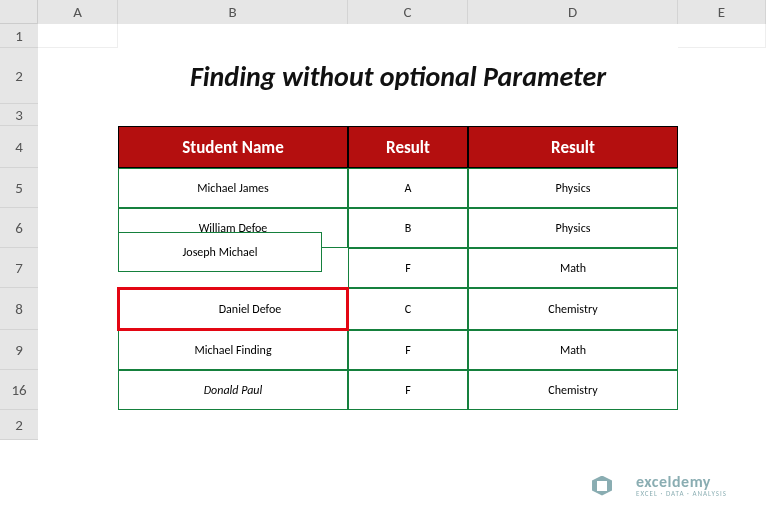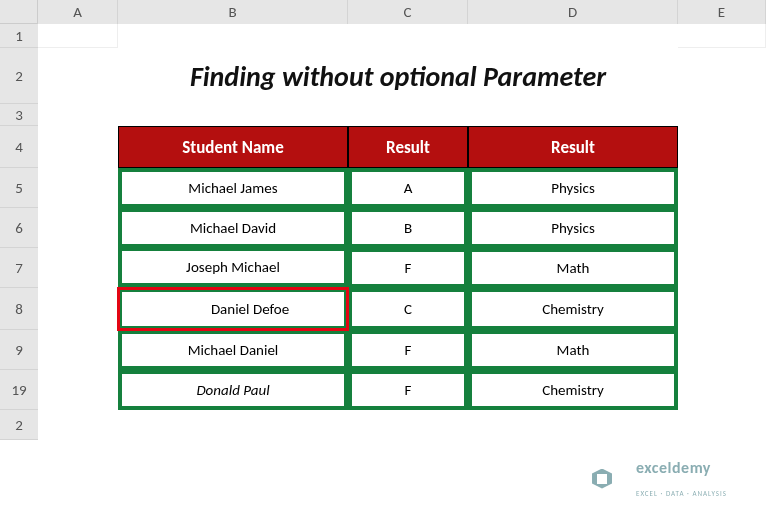--- a/index.html
+++ b/index.html
@@ -75,23 +75,23 @@
     text-align: center;
   }
   .hdr-cell {
     background: #b40f0f;
     color: #fff;
     font-weight: bold;
     font-size: 17px;
     border: 1px solid #000;
   }
   .data-cell {
-    border: 4px solid #15803d;
+    border: 1px solid #15803d;
     background: #fff;
-    font-size: 15px;
+    font-size: 12px;
   }
   .highlight {
     outline: 3px solid #e30613;
     outline-offset: -2px;
     z-index: 5;
     padding-left: 34px;
   }
   .watermark {
     position: absolute;
     right: 40px;
@@ -109,21 +109,21 @@
     position: relative;
   }
   .watermark .logo::after {
     content: "";
     position: absolute;
     inset: 5px;
     background: #fff;
   }
   .watermark .wm-text { display: flex; flex-direction: column; line-height: 1; }
   .watermark .wm-main { font-size: 16px; font-weight: 600; letter-spacing: 0.5px; }
-  .watermark .wm-sub { font-size: 7px; letter-spacing: 1px; color: #2b6b74; margin-top: 14px; }
+  .watermark .wm-sub { font-size: 7px; letter-spacing: 1px; color: #2b6b74; }
 </style>
 </head>
 <body>
 
 <div class="sheet">
   <div class="col-headers">
     <div class="corner"></div>
     <div class="ch" style="width:80px">A</div>
     <div class="ch" style="width:230px">B</div>
     <div class="ch" style="width:120px">C</div>
@@ -134,51 +134,51 @@
   <div class="row-headers">
     <div class="rh" style="height:24px">1</div>
     <div class="rh" style="height:56px">2</div>
     <div class="rh" style="height:22px">3</div>
     <div class="rh" style="height:42px">4</div>
     <div class="rh" style="height:40px">5</div>
     <div class="rh" style="height:40px">6</div>
     <div class="rh" style="height:40px">7</div>
     <div class="rh" style="height:42px">8</div>
     <div class="rh" style="height:40px">9</div>
-    <div class="rh" style="height:40px">19</div>
+    <div class="rh" style="height:40px">16</div>
     <div class="rh" style="height:30px">2</div>
   </div>
 
   <div class="grid">
 
     <div class="cell" style="left:80px; top:24px; width:560px; height:56px;">
       <span class="title-text">Finding without optional Parameter</span>
     </div>
 
     <div class="cell hdr-cell" style="left:80px;  top:102px; width:230px; height:42px;">Student Name</div>
     <div class="cell hdr-cell" style="left:310px; top:102px; width:120px; height:42px;">Result</div>
     <div class="cell hdr-cell" style="left:430px; top:102px; width:210px; height:42px;">Result</div>
 
     <div class="cell data-cell" style="left:80px;  top:144px; width:230px; height:40px;">Michael James</div>
     <div class="cell data-cell" style="left:310px; top:144px; width:120px; height:40px;">A</div>
     <div class="cell data-cell" style="left:430px; top:144px; width:210px; height:40px;">Physics</div>
 
-    <div class="cell data-cell" style="left:80px;  top:184px; width:230px; height:40px;">Michael David</div>
+    <div class="cell data-cell" style="left:80px;  top:184px; width:230px; height:40px;">William Defoe</div>
     <div class="cell data-cell" style="left:310px; top:184px; width:120px; height:40px;">B</div>
     <div class="cell data-cell" style="left:430px; top:184px; width:210px; height:40px;">Physics</div>
 
-    <div class="cell data-cell" style="left:80px;  top:223px; width:230px; height:40px;">Joseph Michael</div>
+    <div class="cell data-cell" style="left:80px;  top:208px; width:204px; height:40px;">Joseph Michael</div>
     <div class="cell data-cell" style="left:310px; top:224px; width:120px; height:40px;">F</div>
     <div class="cell data-cell" style="left:430px; top:224px; width:210px; height:40px;">Math</div>
 
     <div class="cell data-cell highlight" style="left:80px; top:264px; width:230px; height:42px;">Daniel Defoe</div>
     <div class="cell data-cell" style="left:310px; top:264px; width:120px; height:42px;">C</div>
     <div class="cell data-cell" style="left:430px; top:264px; width:210px; height:42px;">Chemistry</div>
 
-    <div class="cell data-cell" style="left:80px;  top:306px; width:230px; height:40px;">Michael Daniel</div>
+    <div class="cell data-cell" style="left:80px;  top:306px; width:230px; height:40px;">Michael Finding</div>
     <div class="cell data-cell" style="left:310px; top:306px; width:120px; height:40px;">F</div>
     <div class="cell data-cell" style="left:430px; top:306px; width:210px; height:40px;">Math</div>
 
     <div class="cell data-cell" style="left:80px;  top:346px; width:230px; height:40px;font-style:italic;">Donald Paul</div>
     <div class="cell data-cell" style="left:310px; top:346px; width:120px; height:40px;">F</div>
     <div class="cell data-cell" style="left:430px; top:346px; width:210px; height:40px;">Chemistry</div>
 
     <div class="cell faint-border" style="left:0; top:0; width:80px; height:24px;"></div>
     <div class="cell faint-border" style="left:640px; top:0; width:88px; height:24px;"></div>
   </div>

